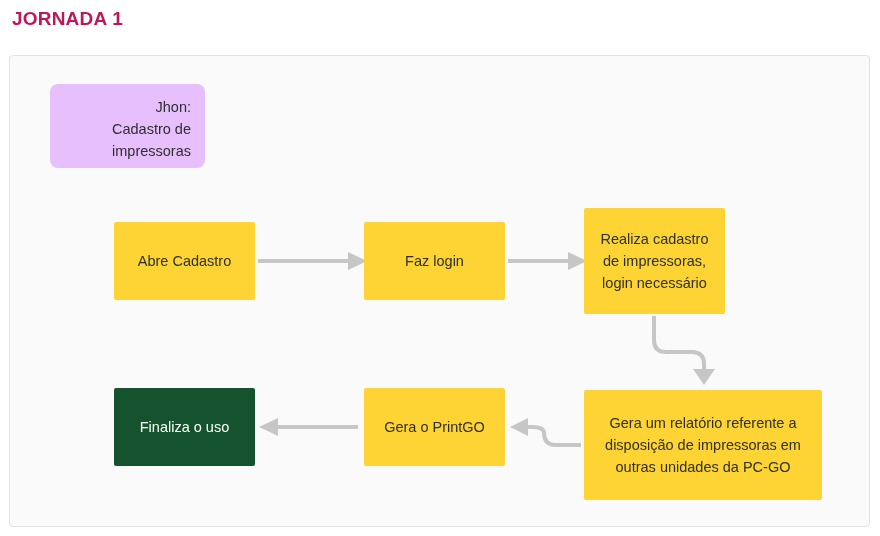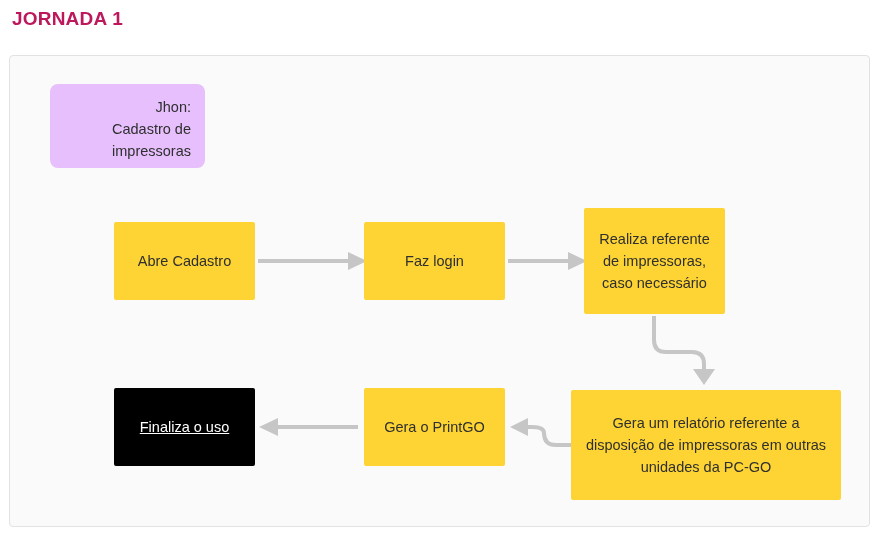--- a/index.html
+++ b/index.html
@@ -58,41 +58,40 @@
     border-radius: 2px;
     font-size: 14.5px;
     line-height: 22px;
     padding: 6px 8px;
   }
   .node-yellow {
     background: #fdd433;
     color: #2f2f2f;
   }
   .node-green {
-    background: #000000;
+    background: #14532d;
     color: #ffffff;
-    text-decoration: underline;
   }
 
   .sticky {
     position: absolute;
     box-sizing: border-box;
     background: #e6bffc;
     color: #2f2f2f;
     font-size: 14.5px;
     line-height: 22px;
     text-align: right;
     padding: 12px 14px;
     border-radius: 8px;
   }
 
   #node-abre      { left: 114px; top: 222px; width: 141px; height: 78px; }
   #node-login     { left: 364px; top: 222px; width: 141px; height: 78px; text-align: center; }
   #node-cadastro  { left: 584px; top: 208px; width: 141px; height: 106px; }
-  #node-relatorio { left: 571px; top: 390px; width: 270px; height: 110px; }
+  #node-relatorio { left: 584px; top: 390px; width: 238px; height: 110px; }
   #node-fecha     { left: 364px; top: 388px; width: 141px; height: 78px; }
   #node-finaliza  { left: 114px; top: 388px; width: 141px; height: 78px; }
   #sticky-jhon    { left: 50px;  top: 84px;  width: 155px; height: 84px; }
 </style>
 </head>
 <body>
 
 <div id="page-title">JORNADA 1</div>
 
 <div id="board-card"></div>
@@ -128,19 +127,19 @@
 </svg>
 
 <div class="sticky" id="sticky-jhon" style="white-space: pre-line;">Jhon:
 Cadastro de
 impressoras</div>
 
 <div class="node node-yellow" id="node-abre">Abre Cadastro</div>
 
 <div class="node node-yellow" id="node-login">Faz login</div>
 
-<div class="node node-yellow" id="node-cadastro">Realiza referente de impressoras, caso necessário</div>
+<div class="node node-yellow" id="node-cadastro">Realiza cadastro de impressoras, login necessário</div>
 
 <div class="node node-yellow" id="node-relatorio">Gera um relatório referente a disposição de impressoras em outras unidades da PC-GO</div>
 
 <div class="node node-yellow" id="node-fecha">Gera o PrintGO</div>
 
 <div class="node node-green" id="node-finaliza">Finaliza o uso</div>
 
 </body></html>

